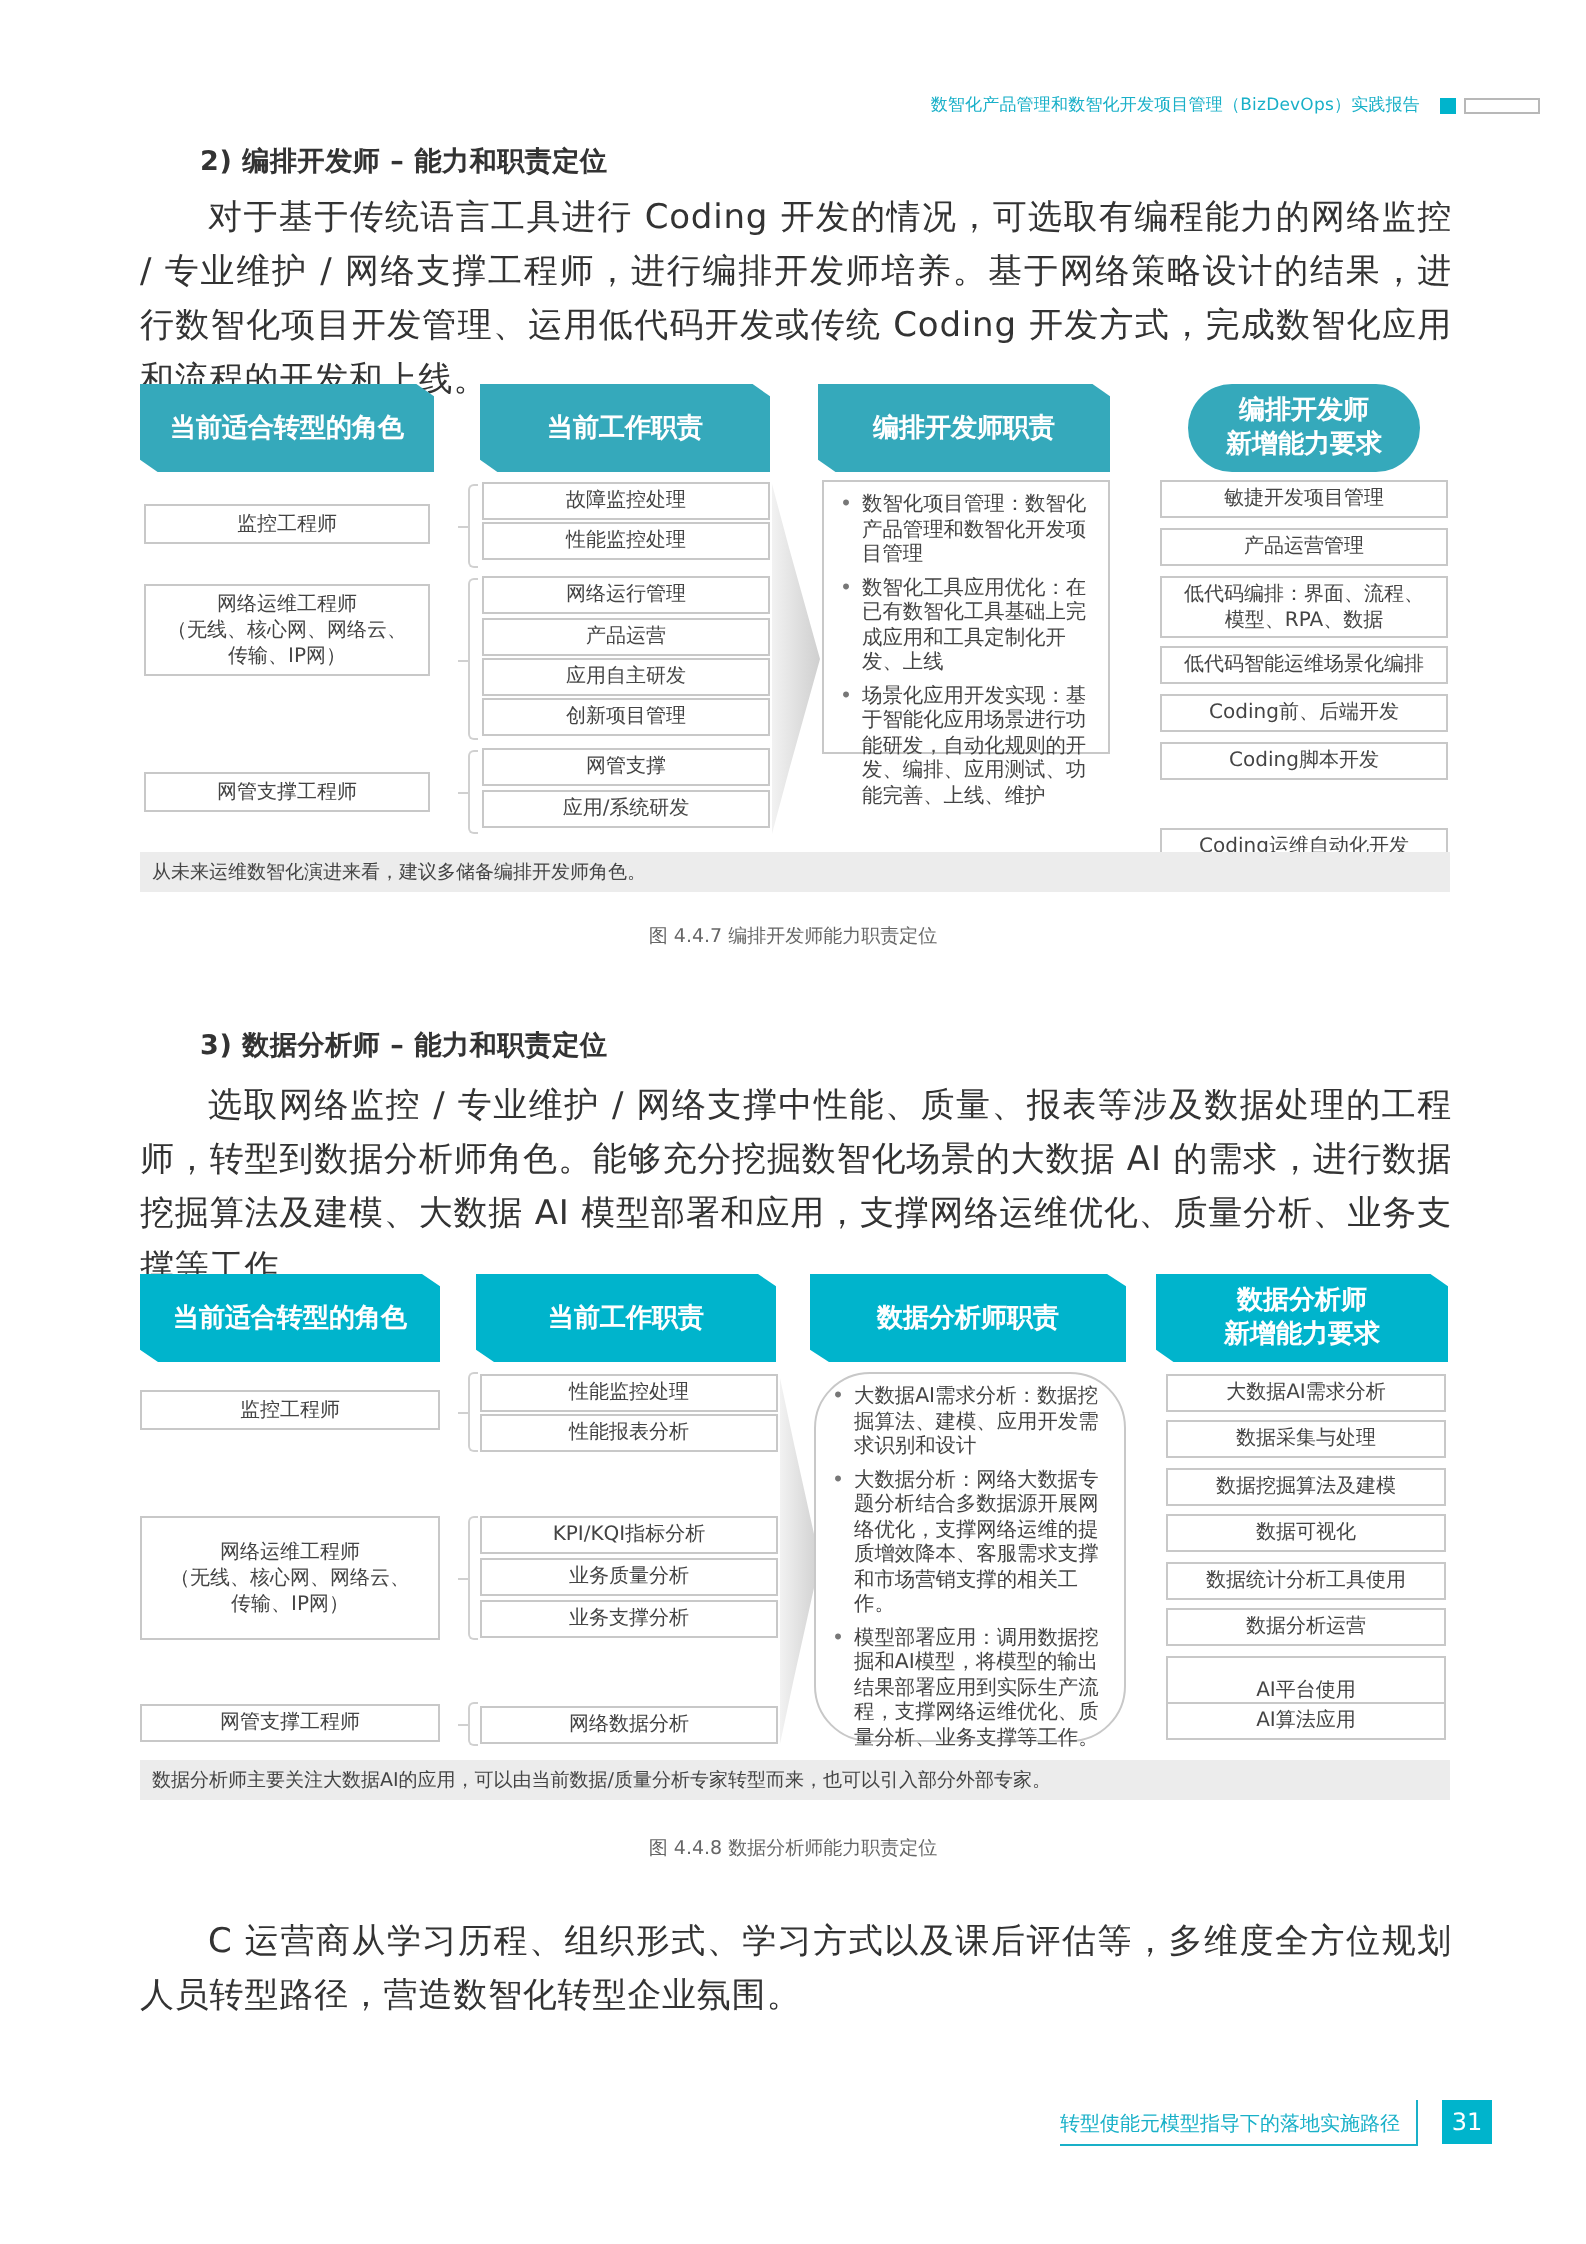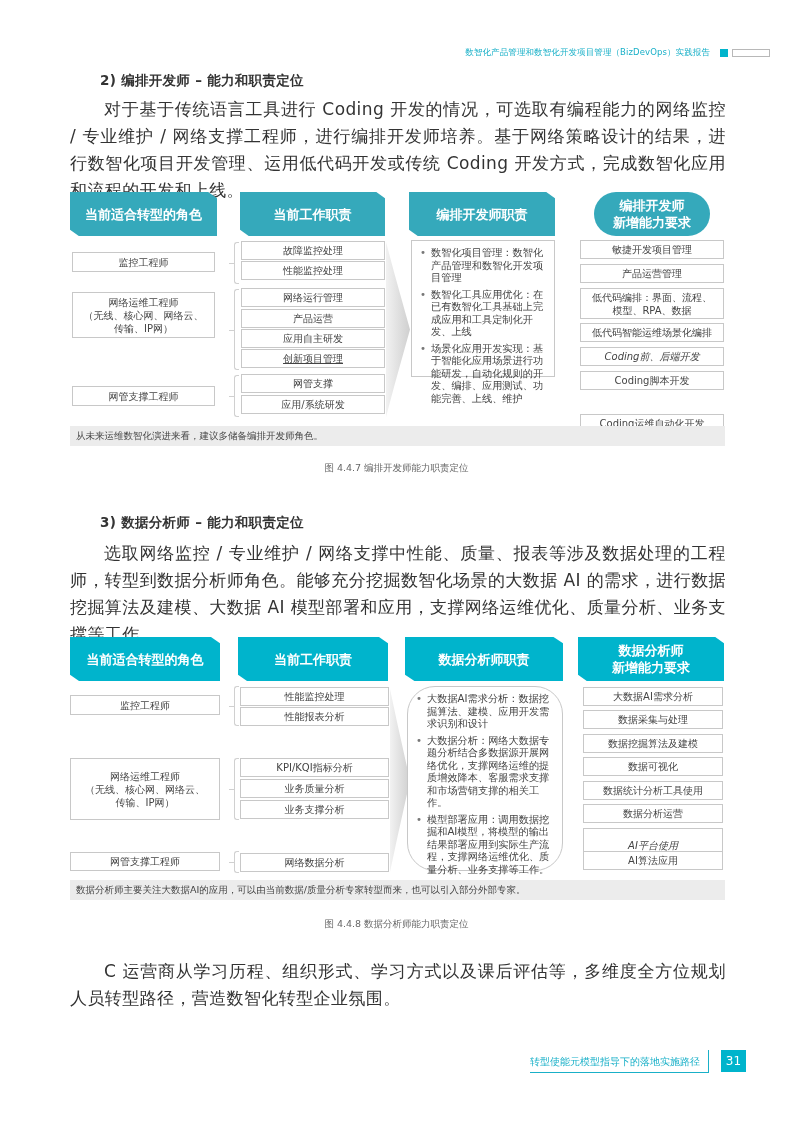--- a/index.html
+++ b/index.html
@@ -66,40 +66,40 @@
 
   <div class="brace" style="left:164px; top:50px; height:42px;"></div>
   <div class="brace" style="left:164px; top:97px; height:81px;"></div>
   <div class="brace" style="left:164px; top:183px; height:42px;"></div>
 
   <div class="box" style="left:171px; top:49px; width:144px; height:19px;">故障监控处理</div>
   <div class="box" style="left:171px; top:69px; width:144px; height:19px;">性能监控处理</div>
   <div class="box" style="left:171px; top:96px; width:144px; height:19px;">网络运行管理</div>
   <div class="box" style="left:171px; top:117px; width:144px; height:19px;">产品运营</div>
   <div class="box" style="left:171px; top:137px; width:144px; height:19px;">应用自主研发</div>
-  <div class="box" style="left:171px; top:157px; width:144px; height:19px;text-decoration:underline;">创新项目管理</div>
+  <div class="box" style="left:171px; top:157px; width:144px; height:19px;">创新项目管理</div>
   <div class="box" style="left:171px; top:182px; width:144px; height:19px;">网管支撑</div>
   <div class="box" style="left:171px; top:203px; width:144px; height:19px;">应用/系统研发</div>
 
   <div class="arrow" style="left:316px; top:50px; width:24px; height:175px;"></div>
 
   <div class="duties" style="left:341px; top:48px; width:144px; height:137px;">
     <ul>
       <li>数智化项目管理：数智化产品管理和数智化开发项目管理</li>
       <li>数智化工具应用优化：在已有数智化工具基础上完成应用和工具定制化开发、上线</li>
       <li>场景化应用开发实现：基于智能化应用场景进行功能研发，自动化规则的开发、编排、应用测试、功能完善、上线、维护</li>
     </ul>
   </div>
 
   <div class="box" style="left:510px; top:48px; width:144px; height:19px;">敏捷开发项目管理</div>
   <div class="box" style="left:510px; top:72px; width:144px; height:19px;">产品运营管理</div>
   <div class="box" style="left:510px; top:96px; width:144px; height:31px; white-space:pre-line;">低代码编排：界面、流程、
 模型、RPA、数据</div>
   <div class="box" style="left:510px; top:131px; width:144px; height:19px; font-size:10px;">低代码智能运维场景化编排</div>
-  <div class="box" style="left:510px; top:155px; width:144px; height:19px;font-style:italic;">Coding前、后端开发</div>
+  <div class="box" style="left:510px; top:155px; width:144px; height:19px;">Coding前、后端开发</div>
   <div class="box" style="left:510px; top:179px; width:144px; height:19px;">Coding脚本开发</div>
   <div class="box" style="left:510px; top:202px; width:144px; height:19px;margin-top:20px;">Coding运维自动化开发</div>
 </div>
 <div class="note" style="top:426px; left:70px;">从未来运维数智化演进来看，建议多储备编排开发师角色。</div>
 <div class="caption" style="top:462px;">图 4.4.7  编排开发师能力职责定位</div>
 
 <h2 class="sec" style="top:514px;">3) 数据分析师 – 能力和职责定位</h2>
 <p class="para" style="top:540px;">选取网络监控 / 专业维护 / 网络支撑中性能、质量、报表等涉及数据处理的工程师，转型到数据分析师角色。能够充分挖掘数智化场景的大数据 AI 的需求，进行数据挖掘算法及建模、大数据 AI 模型部署和应用，支撑网络运维优化、质量分析、业务支撑等工作。</p>
 
 <div class="diagram d2" style="top:637px; height:240px;">
@@ -135,21 +135,21 @@
       <li>模型部署应用：调用数据挖掘和AI模型，将模型的输出结果部署应用到实际生产流程，支撑网络运维优化、质量分析、业务支撑等工作。</li>
     </ul>
   </div>
 
   <div class="box" style="left:513px; top:50px; width:140px; height:19px;">大数据AI需求分析</div>
   <div class="box" style="left:513px; top:73px; width:140px; height:19px;">数据采集与处理</div>
   <div class="box" style="left:513px; top:97px; width:140px; height:19px;">数据挖掘算法及建模</div>
   <div class="box" style="left:513px; top:120px; width:140px; height:19px;">数据可视化</div>
   <div class="box" style="left:513px; top:144px; width:140px; height:19px;">数据统计分析工具使用</div>
   <div class="box" style="left:513px; top:167px; width:140px; height:19px;">数据分析运营</div>
-  <div class="box" style="left:513px; top:191px; width:140px; height:35px;font-style:italic;">AI平台使用</div>
+  <div class="box" style="left:513px; top:191px; width:140px; height:35px;">AI平台使用</div>
   <div class="box" style="left:513px; top:214px; width:140px; height:19px;">AI算法应用</div>
 </div>
 <div class="note" style="top:880px; left:70px;">数据分析师主要关注大数据AI的应用，可以由当前数据/质量分析专家转型而来，也可以引入部分外部专家。</div>
 <div class="caption" style="top:918px;">图 4.4.8  数据分析师能力职责定位</div>
 
 <p class="para" style="top:958px;">C 运营商从学习历程、组织形式、学习方式以及课后评估等，多维度全方位规划人员转型路径，营造数智化转型企业氛围。</p>
 
 <div class="footer-text">转型使能元模型指导下的落地实施路径</div>
 <div class="footer-line"></div>
 <div class="footer-vline"></div>

